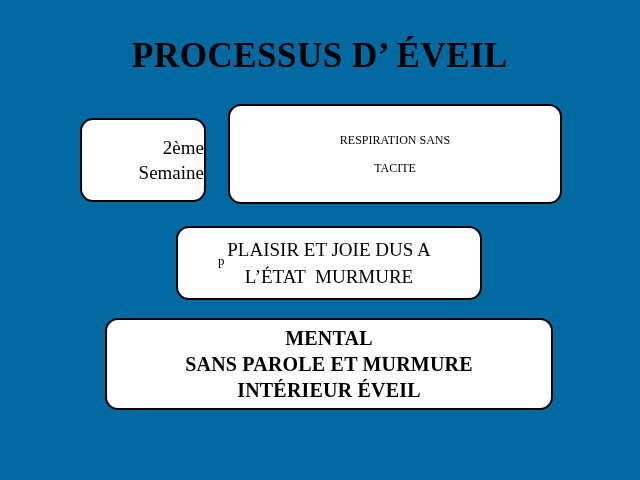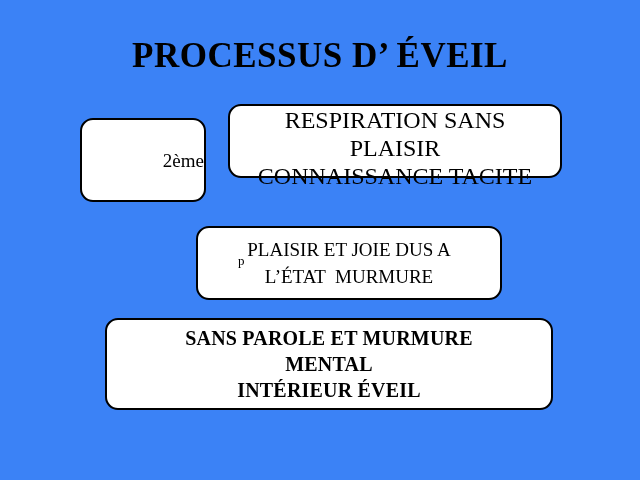--- a/index.html
+++ b/index.html
@@ -13,21 +13,21 @@
     position: relative;
     overflow: hidden;
     font-family: "Liberation Serif", "DejaVu Serif", serif;
     color: #000000;
     -webkit-font-smoothing: antialiased;
   }
 
   #slide {
     position: absolute;
     inset: 0;
-    background: #3b82f6;
+    background: #0369a1;
   }
 
   
   .slide-title {
     position: absolute;
     left: 0;
     top: 36px;
     width: 640px;
     text-align: center;
     font-family: "Liberation Serif", "DejaVu Serif", serif;
@@ -68,37 +68,35 @@
     line-height: 25px;
     font-weight: normal;
     align-items: flex-end;
   }
 
   
   #box-respiration {
     left: 228px;
     top: 104px;
     width: 334px;
-    height: 74px;
-    font-size: 24px;
+    height: 100px;
+    font-size: 12px;
     line-height: 28px;
     font-weight: normal;
-    justify-content: space-between;
   }
 
   
   #box-plaisir {
     left: 176px;
     top: 226px;
     width: 306px;
     height: 74px;
     font-size: 19px;
     line-height: 27px;
     font-weight: normal;
-    margin-left: 20px;
   }
   
   #stray-p {
     position: absolute;
     left: 40px;
     top: 26px;
     font-family: "Liberation Serif", "DejaVu Serif", serif;
     font-size: 13px;
     line-height: 13px;
     font-weight: normal;
@@ -120,33 +118,33 @@
 </style>
 </head>
 <body>
 
 <div id="slide">
 
   <div class="slide-title">PROCESSUS D’ ÉVEIL</div>
 
   <div class="box" id="box-week">
     <span class="line">2ème</span>
+    <span class="line">Semaine</span>
   </div>
 
   <div class="box" id="box-respiration">
     <span class="line">RESPIRATION SANS</span>
-    <span class="line">PLAISIR</span>
-    <span class="line">CONNAISSANCE TACITE</span>
+    <span class="line">TACITE</span>
   </div>
 
   <div class="box" id="box-plaisir">
     <span class="line">PLAISIR ET JOIE DUS A</span>
     <span class="line">L’ÉTAT  MURMURE</span>
     <span id="stray-p">p</span>
   </div>
 
   <div class="box" id="box-sansparole">
+    <span class="line">MENTAL</span>
     <span class="line">SANS PAROLE ET MURMURE</span>
-    <span class="line">MENTAL</span>
     <span class="line">INTÉRIEUR ÉVEIL</span>
   </div>
 
 </div>
 
 </body></html>

